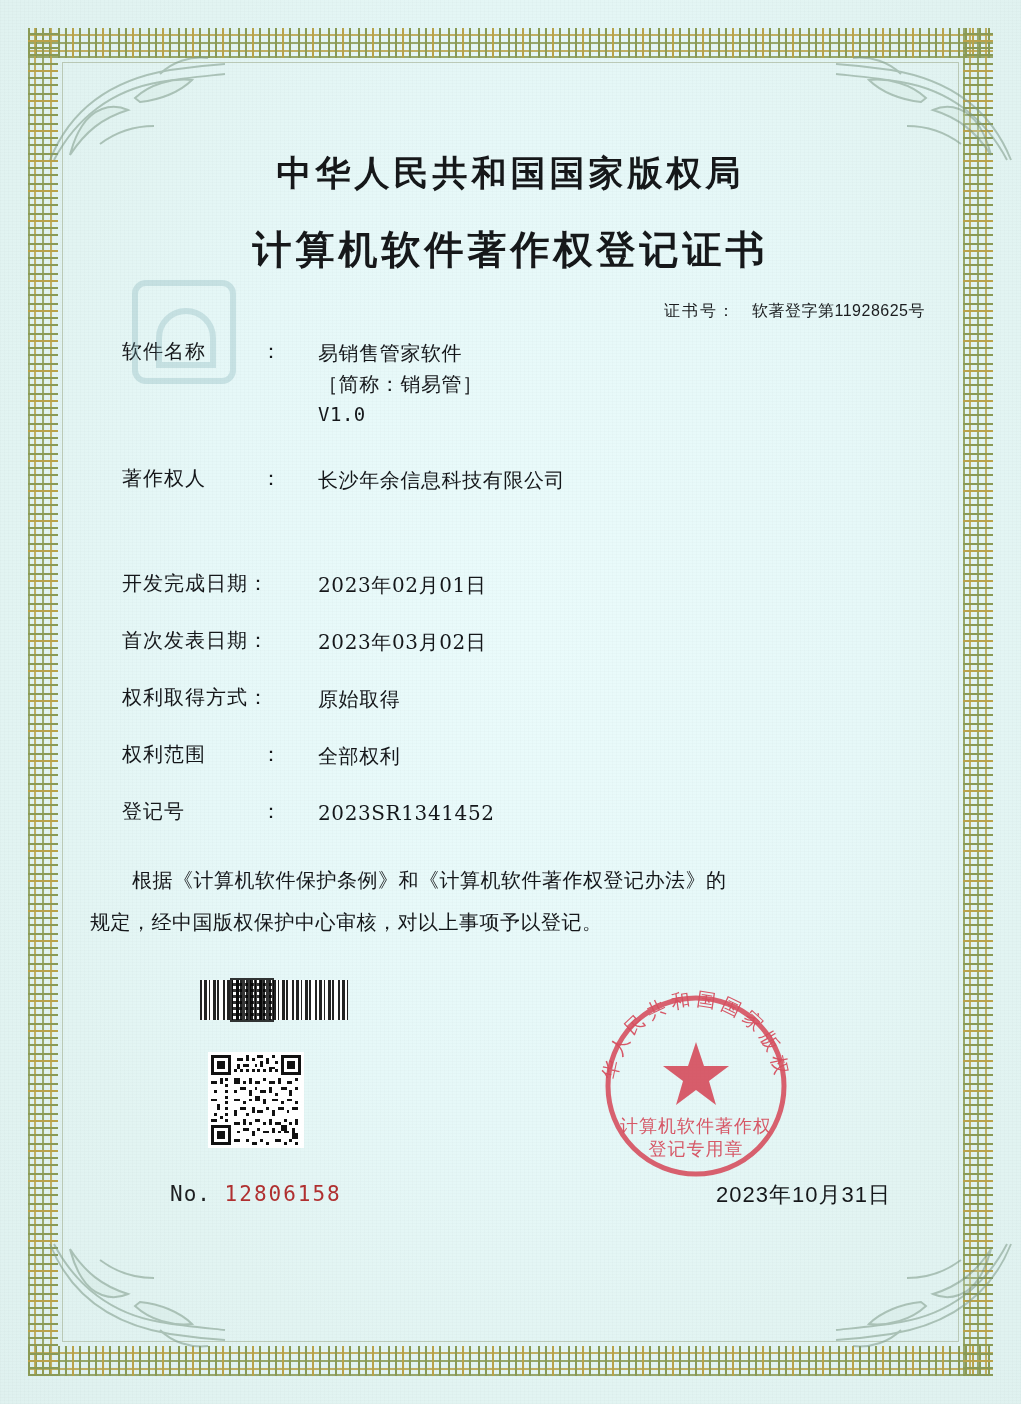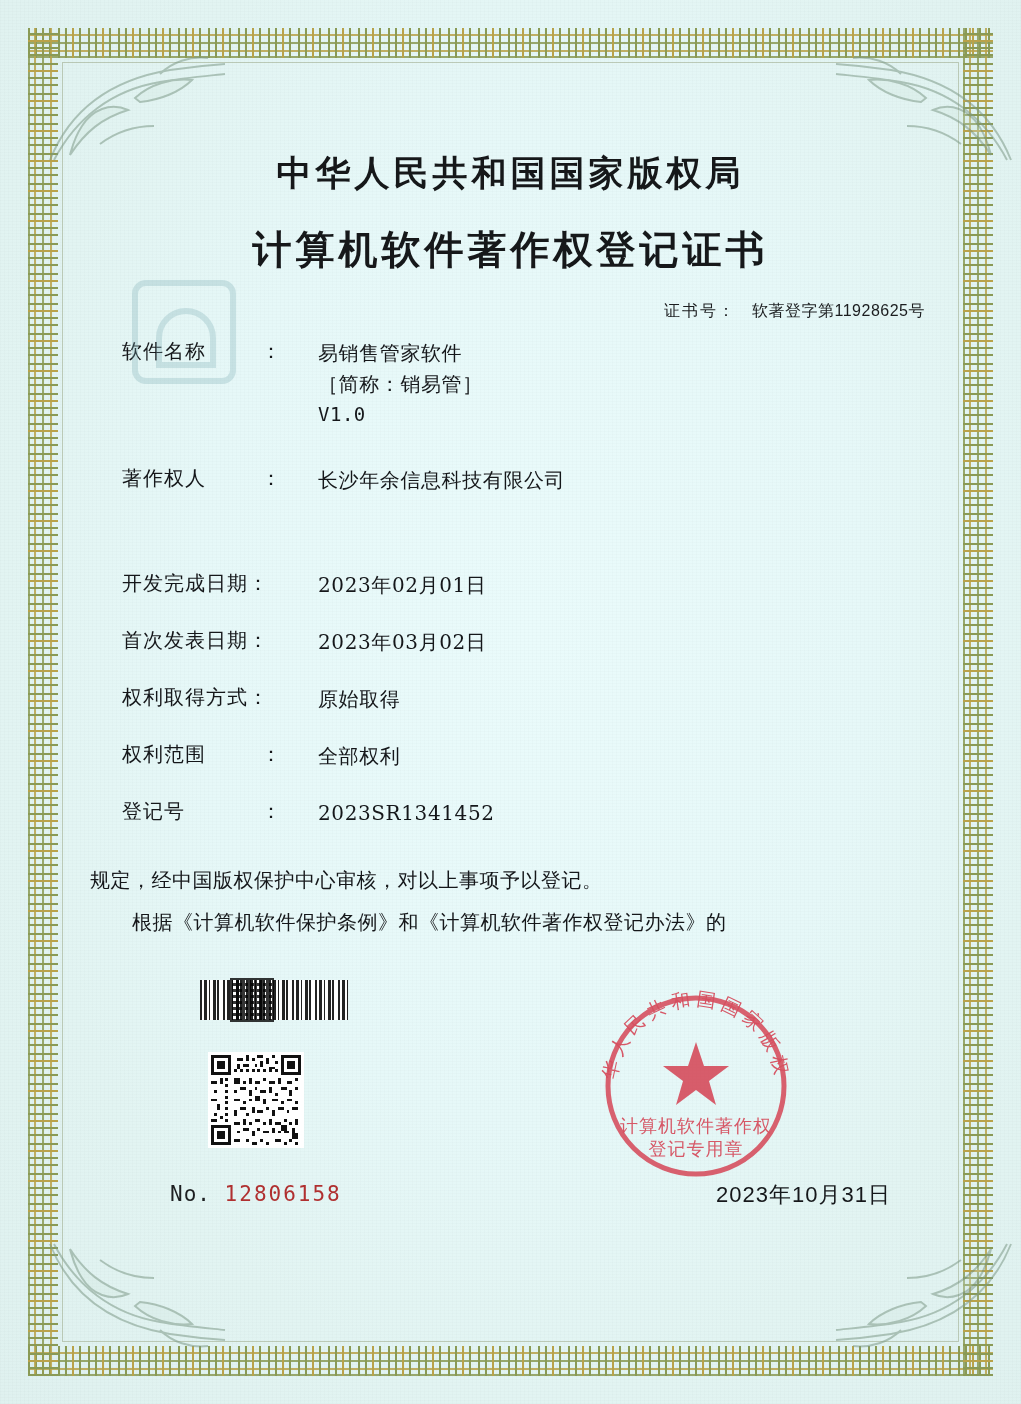--- a/index.html
+++ b/index.html
@@ -430,22 +430,22 @@
         <div class="field-label spread">
           <span>登记号</span>
             <span class="colon">：</span>
         </div>
         <div class="field-value mono">2023SR1341452</div>
       </div>
 
     </div>
 
     <div class="statement">
+      <div><span class="indent"></span><span>根据《计算机软件保护条例》和《计算机软件著作权登记办法》的</span></div>
       <div><span>规定，经中国版权保护中心审核，对以上事项予以登记。</span></div>
-      <div><span class="indent"></span><span>根据《计算机软件保护条例》和《计算机软件著作权登记办法》的</span></div>
     </div>
 
     <div class="barcode"></div>
     <div class="dmatrix"></div>
 
     <svg class="qr" viewBox="0 0 33 33" shape-rendering="crispEdges">
       <rect width="33" height="33" fill="#ffffff"></rect>
       <g fill="#111111">
 
         <rect x="1" y="1" width="7" height="1"></rect>

